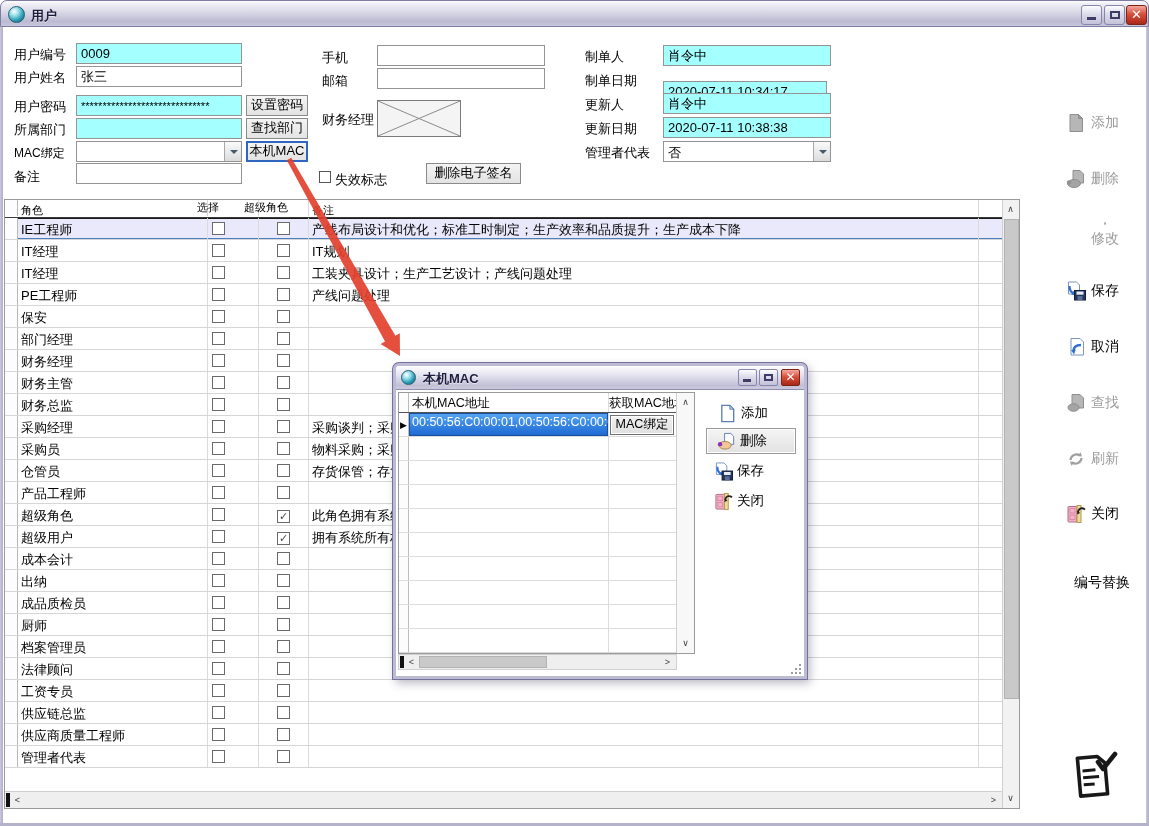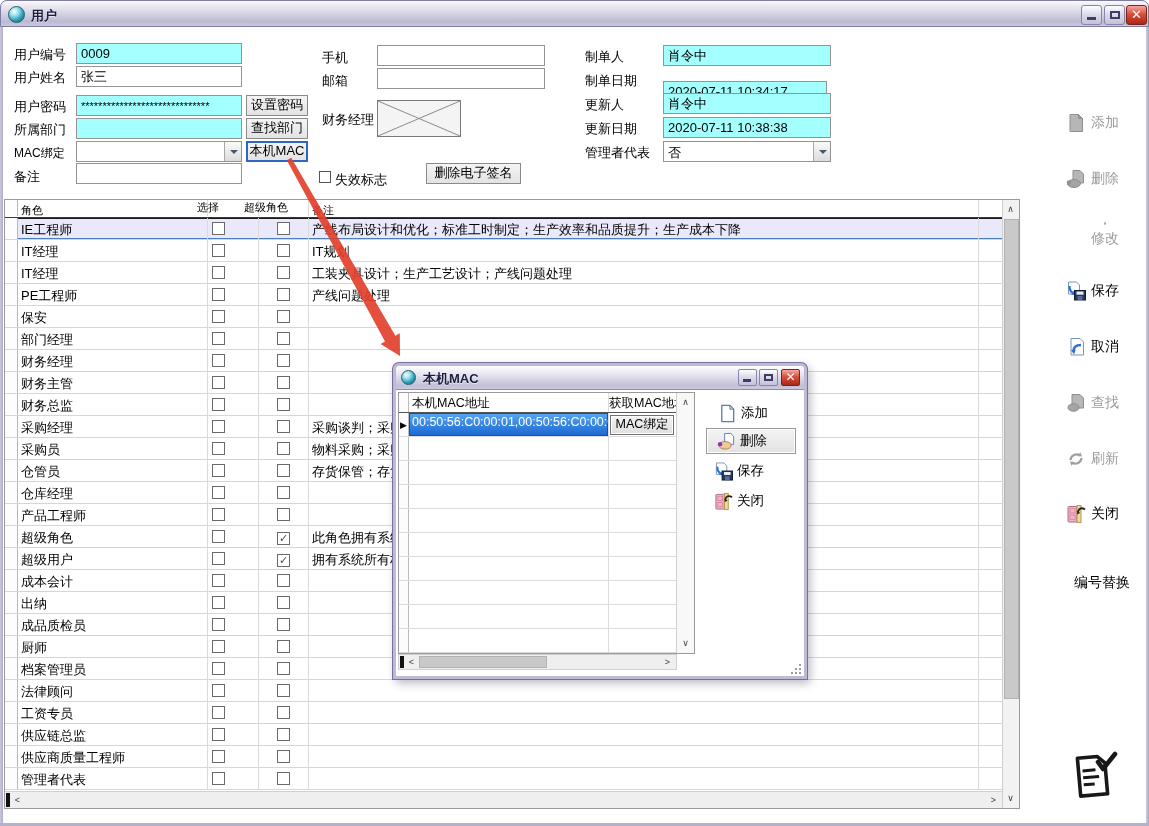--- a/index.html
+++ b/index.html
@@ -283,28 +283,20 @@
         <div class="trow">
           <div class="c rh"></div>
           <div class="c role">仓管员</div>
           <div class="c sel"><span class="cb"></span></div>
           <div class="c sup"><span class="cb"></span></div>
           <div class="c rem">存货保管；存货</div>
           <div class="c ext"></div>
         </div>
         <div class="trow">
           <div class="c rh"></div>
-          <div class="c role">仓库经理</div>
-          <div class="c sel"><span class="cb"></span></div>
-          <div class="c sup"><span class="cb"></span></div>
-          <div class="c rem"></div>
-          <div class="c ext"></div>
-        </div>
-        <div class="trow">
-          <div class="c rh"></div>
           <div class="c role">产品工程师</div>
           <div class="c sel"><span class="cb"></span></div>
           <div class="c sup"><span class="cb"></span></div>
           <div class="c rem"></div>
           <div class="c ext"></div>
         </div>
         <div class="trow">
           <div class="c rh"></div>
           <div class="c role">超级角色</div>
           <div class="c sel"><span class="cb"></span></div>

